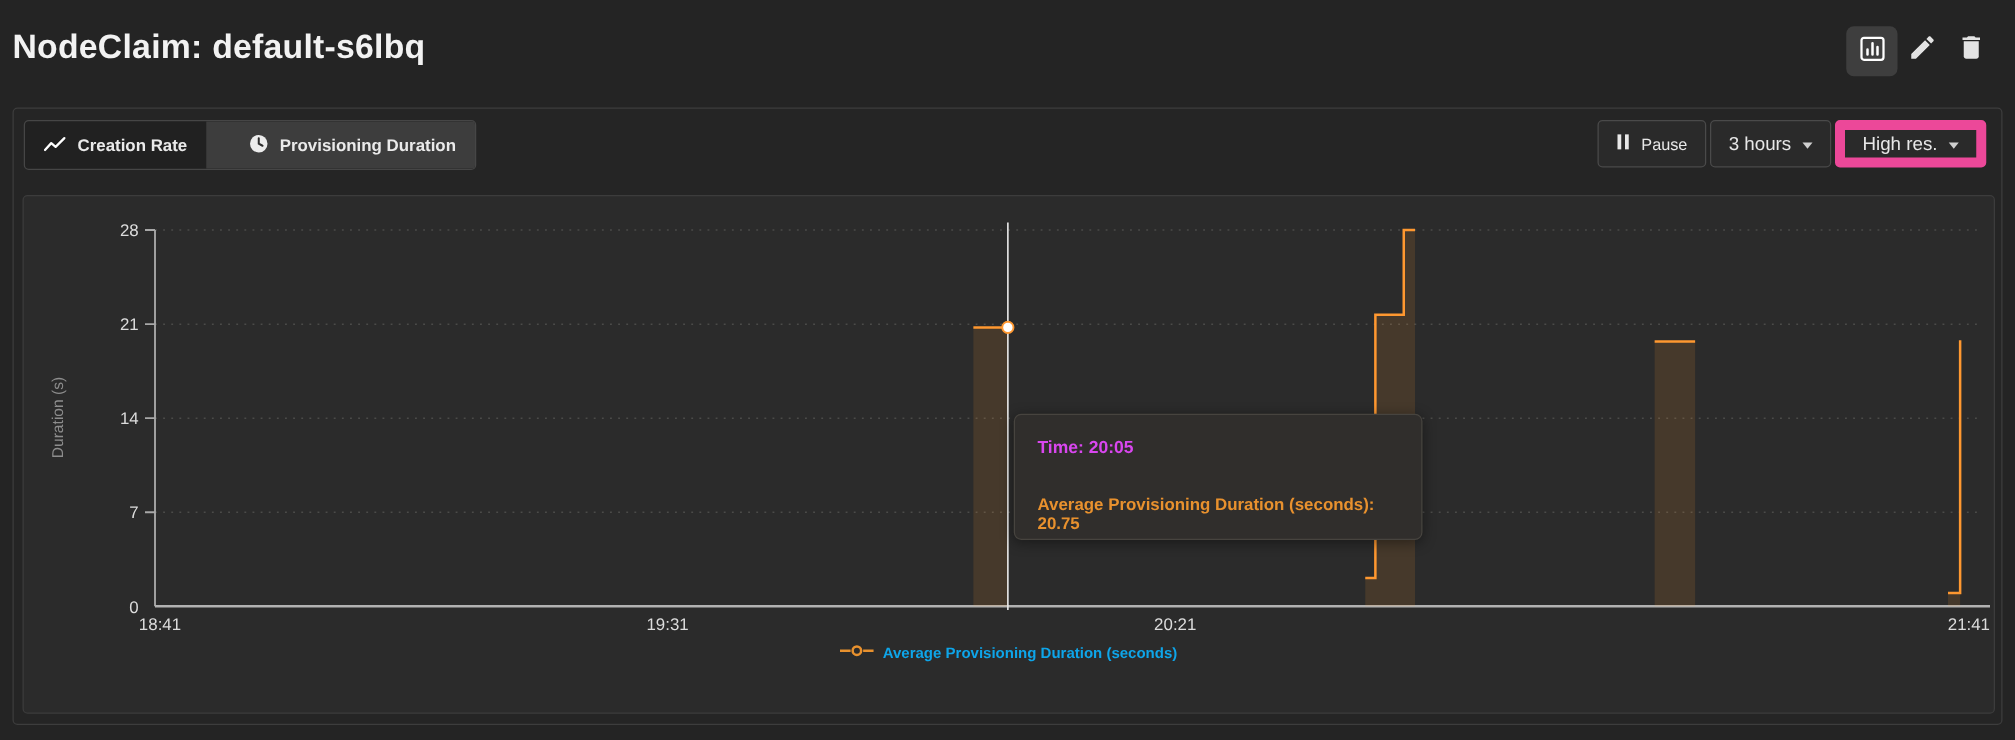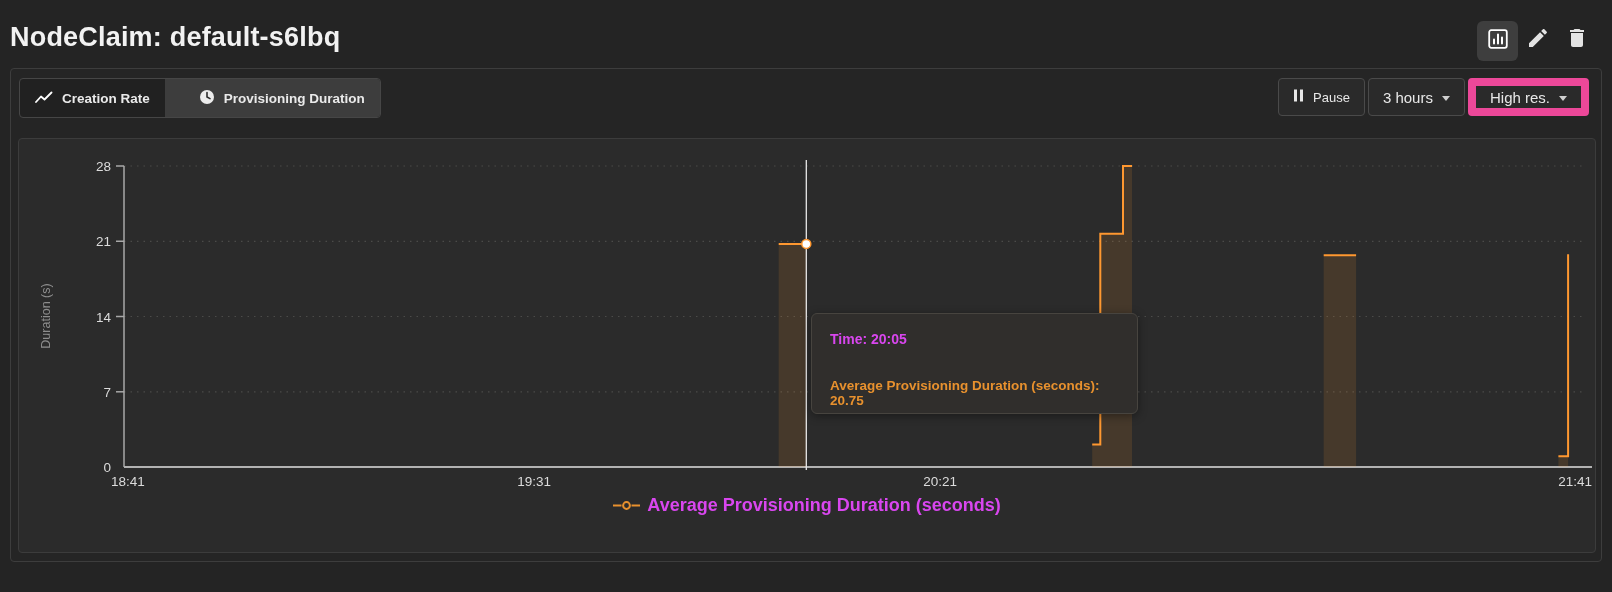--- a/index.html
+++ b/index.html
@@ -7,21 +7,21 @@
          font-family:"Liberation Sans",sans-serif;}
 
   
   .hdr-title{position:absolute;left:10px;top:22px;font-size:27px;font-weight:700;color:#f2f2f2;letter-spacing:.2px;}
   .icon-btn{position:absolute;display:flex;align-items:center;justify-content:center;cursor:pointer;}
   .chart-toggle{left:1477px;top:21px;width:41px;height:40px;background:#3e3e3e;border-radius:6px;}
   .edit-btn{left:1524px;top:26px;width:28px;height:28px;}
   .del-btn{left:1563px;top:26px;width:28px;height:28px;}
 
   
-  .panel{position:absolute;left:10px;top:68px;width:1592px;height:494px;
+  .panel{position:absolute;left:10px;top:86px;width:1592px;height:494px;
          border:1px solid #3d3d3d;border-radius:4px;background:#252525;box-sizing:border-box;}
 
   
   .tabs{position:absolute;left:8px;top:9px;height:38px;display:flex;border:1px solid #464646;
         border-radius:4px;overflow:hidden;background:#212121;}
   .tab{display:flex;align-items:center;gap:9px;padding:0 15px;font-size:13.5px;font-weight:600;
        color:#eaeaea;cursor:pointer;white-space:nowrap;}
   .tab.selected{background:#3d3d3d;padding-left:34px;}
 
   
@@ -40,21 +40,21 @@
   .chart-box svg.plot{position:absolute;left:0;top:0;}
   .y-title{position:absolute;left:-33px;top:170px;width:120px;text-align:center;font-size:12.5px;
            color:#8d8d8d;transform:rotate(-90deg);}
   .tooltip{position:absolute;left:792px;top:174px;width:327px;height:101px;box-sizing:border-box;
            background:#302e2c;border:1px solid #47443f;border-radius:6px;padding:17px 18px;
            box-shadow:0 2px 10px rgba(0,0,0,.4);}
   .tt-time{font-size:14px;color:#d946ef;font-weight:600;}
   .tt-val{margin-top:31px;font-size:13.5px;color:#e8912e;font-weight:600;}
   .legend{position:absolute;left:0;top:356px;width:100%;display:flex;justify-content:center;
           align-items:center;gap:7px;cursor:pointer;}
-  .legend-label{font-size:18px;font-weight:600;color:#d946ef;}
+  .legend-label{font-size:12px;font-weight:600;color:#0ea5e9;}
 </style>
 </head>
 <body>
 
 <div class="stage">
 
   <div class="hdr-title">NodeClaim: default-s6lbq</div>
 
   <div class="icon-btn chart-toggle">
     <span>

